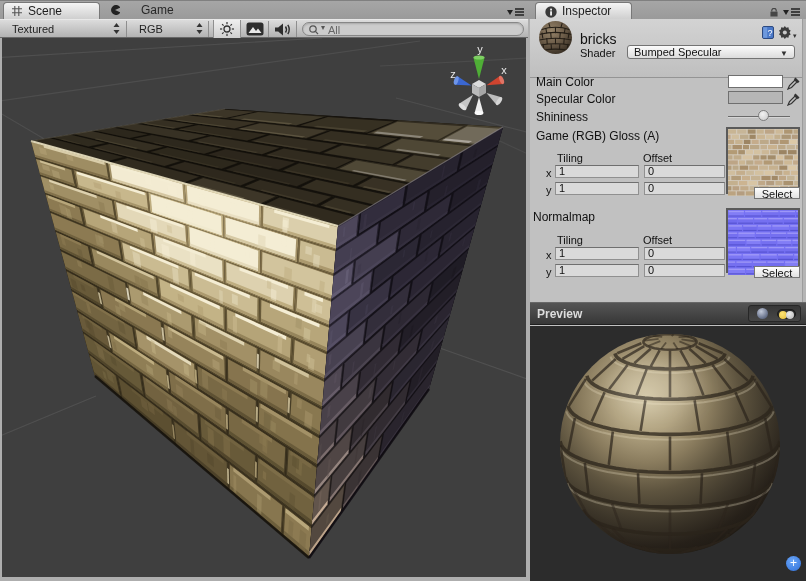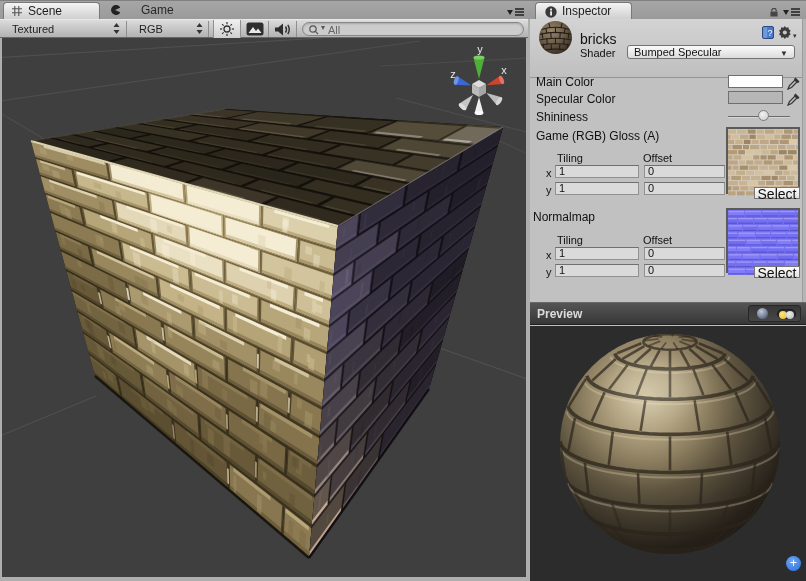--- a/index.html
+++ b/index.html
@@ -17,21 +17,21 @@
 
 #inspanel{left:530px;top:0;width:276px;height:581px;background:#c1c1c1;}
 #ihead{position:absolute;left:0;top:19px;width:296px;height:59px;background:linear-gradient(#d3d3d3,#bfbfbf);border-bottom:1px solid #949494;}
 #iprops{position:absolute;left:0;top:79px;width:272px;height:223px;background:#c1c1c1;}
 #iright{position:absolute;left:272px;top:19px;width:4px;height:283px;background:#b5b5b5;border-left:1px solid #9d9d9d;}
 .lbl{position:absolute;font-size:12px;color:#111;}
 .lbl2{position:absolute;font-size:11px;color:#111;}
 .swatch{position:absolute;left:198px;width:55px;height:13px;border:1px solid #6f6f6f;}
 .tfield{position:absolute;height:13px;background:#dadada;border:1px solid #909090;border-top-color:#6f6f6f;font-size:11px;color:#111;line-height:11px;padding-left:3px;}
 .thumbbox{position:absolute;left:196px;width:74px;border:2px solid #5a5a5a;background:#888;}
-.selbtn{position:absolute;font-size:14px;color:#111;background:linear-gradient(#fdfdfd,#e2e2e2);border:1px solid #777;text-align:center;}
+.selbtn{position:absolute;font-size:11px;color:#111;background:linear-gradient(#fdfdfd,#e2e2e2);border:1px solid #777;text-align:center;}
 #prevbar{position:absolute;left:0;top:302px;width:276px;height:23px;background:linear-gradient(#555555,#373737);border-top:1px solid #686868;border-bottom:1px solid #1e1e1e;}
 #prevarea{position:absolute;left:0;top:326px;width:276px;height:255px;background:#2c2c2c;}
 .eyedrop{position:absolute;left:257px;width:14px;height:14px;}
 </style></head>
 <body>
 
 <div class="abs" id="scenepanel">
   <div class="tabbar" style="left:0;width:530px;"></div>
   <div class="tab" style="left:3px;width:97px;">
      <svg width="10" height="10" style="position:absolute;left:8px;top:3px" viewBox="0 0 10 10">

